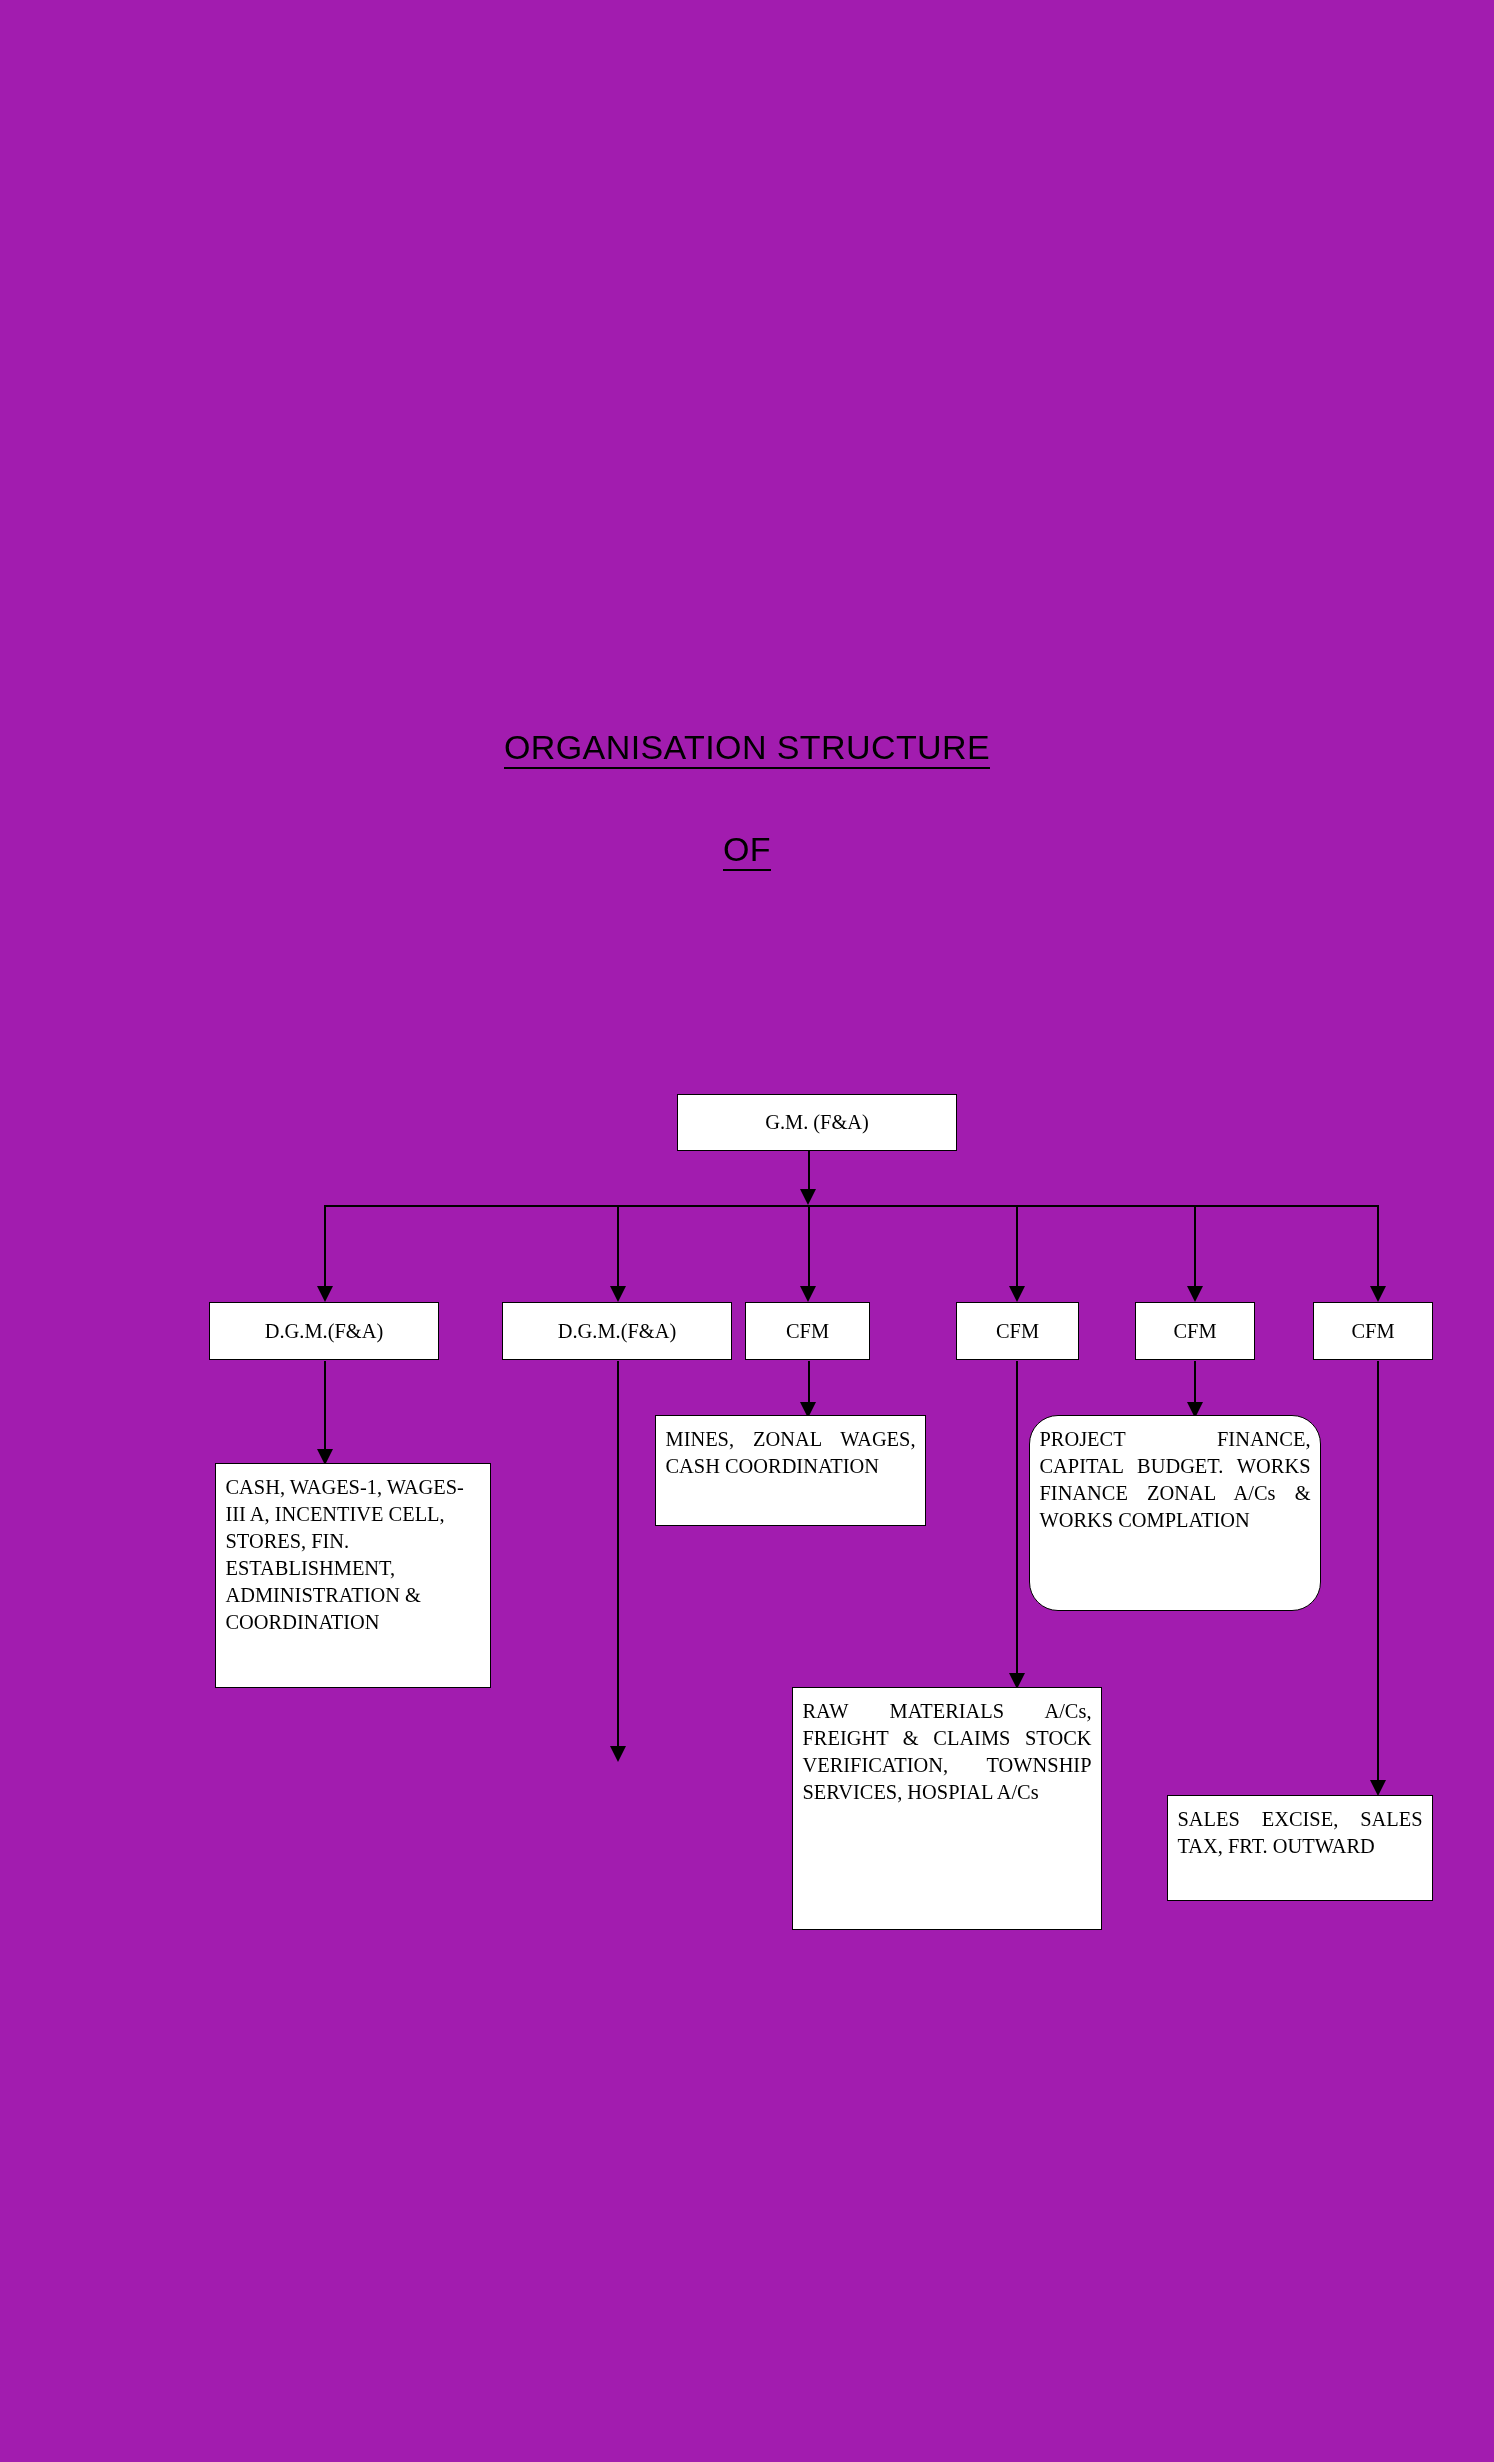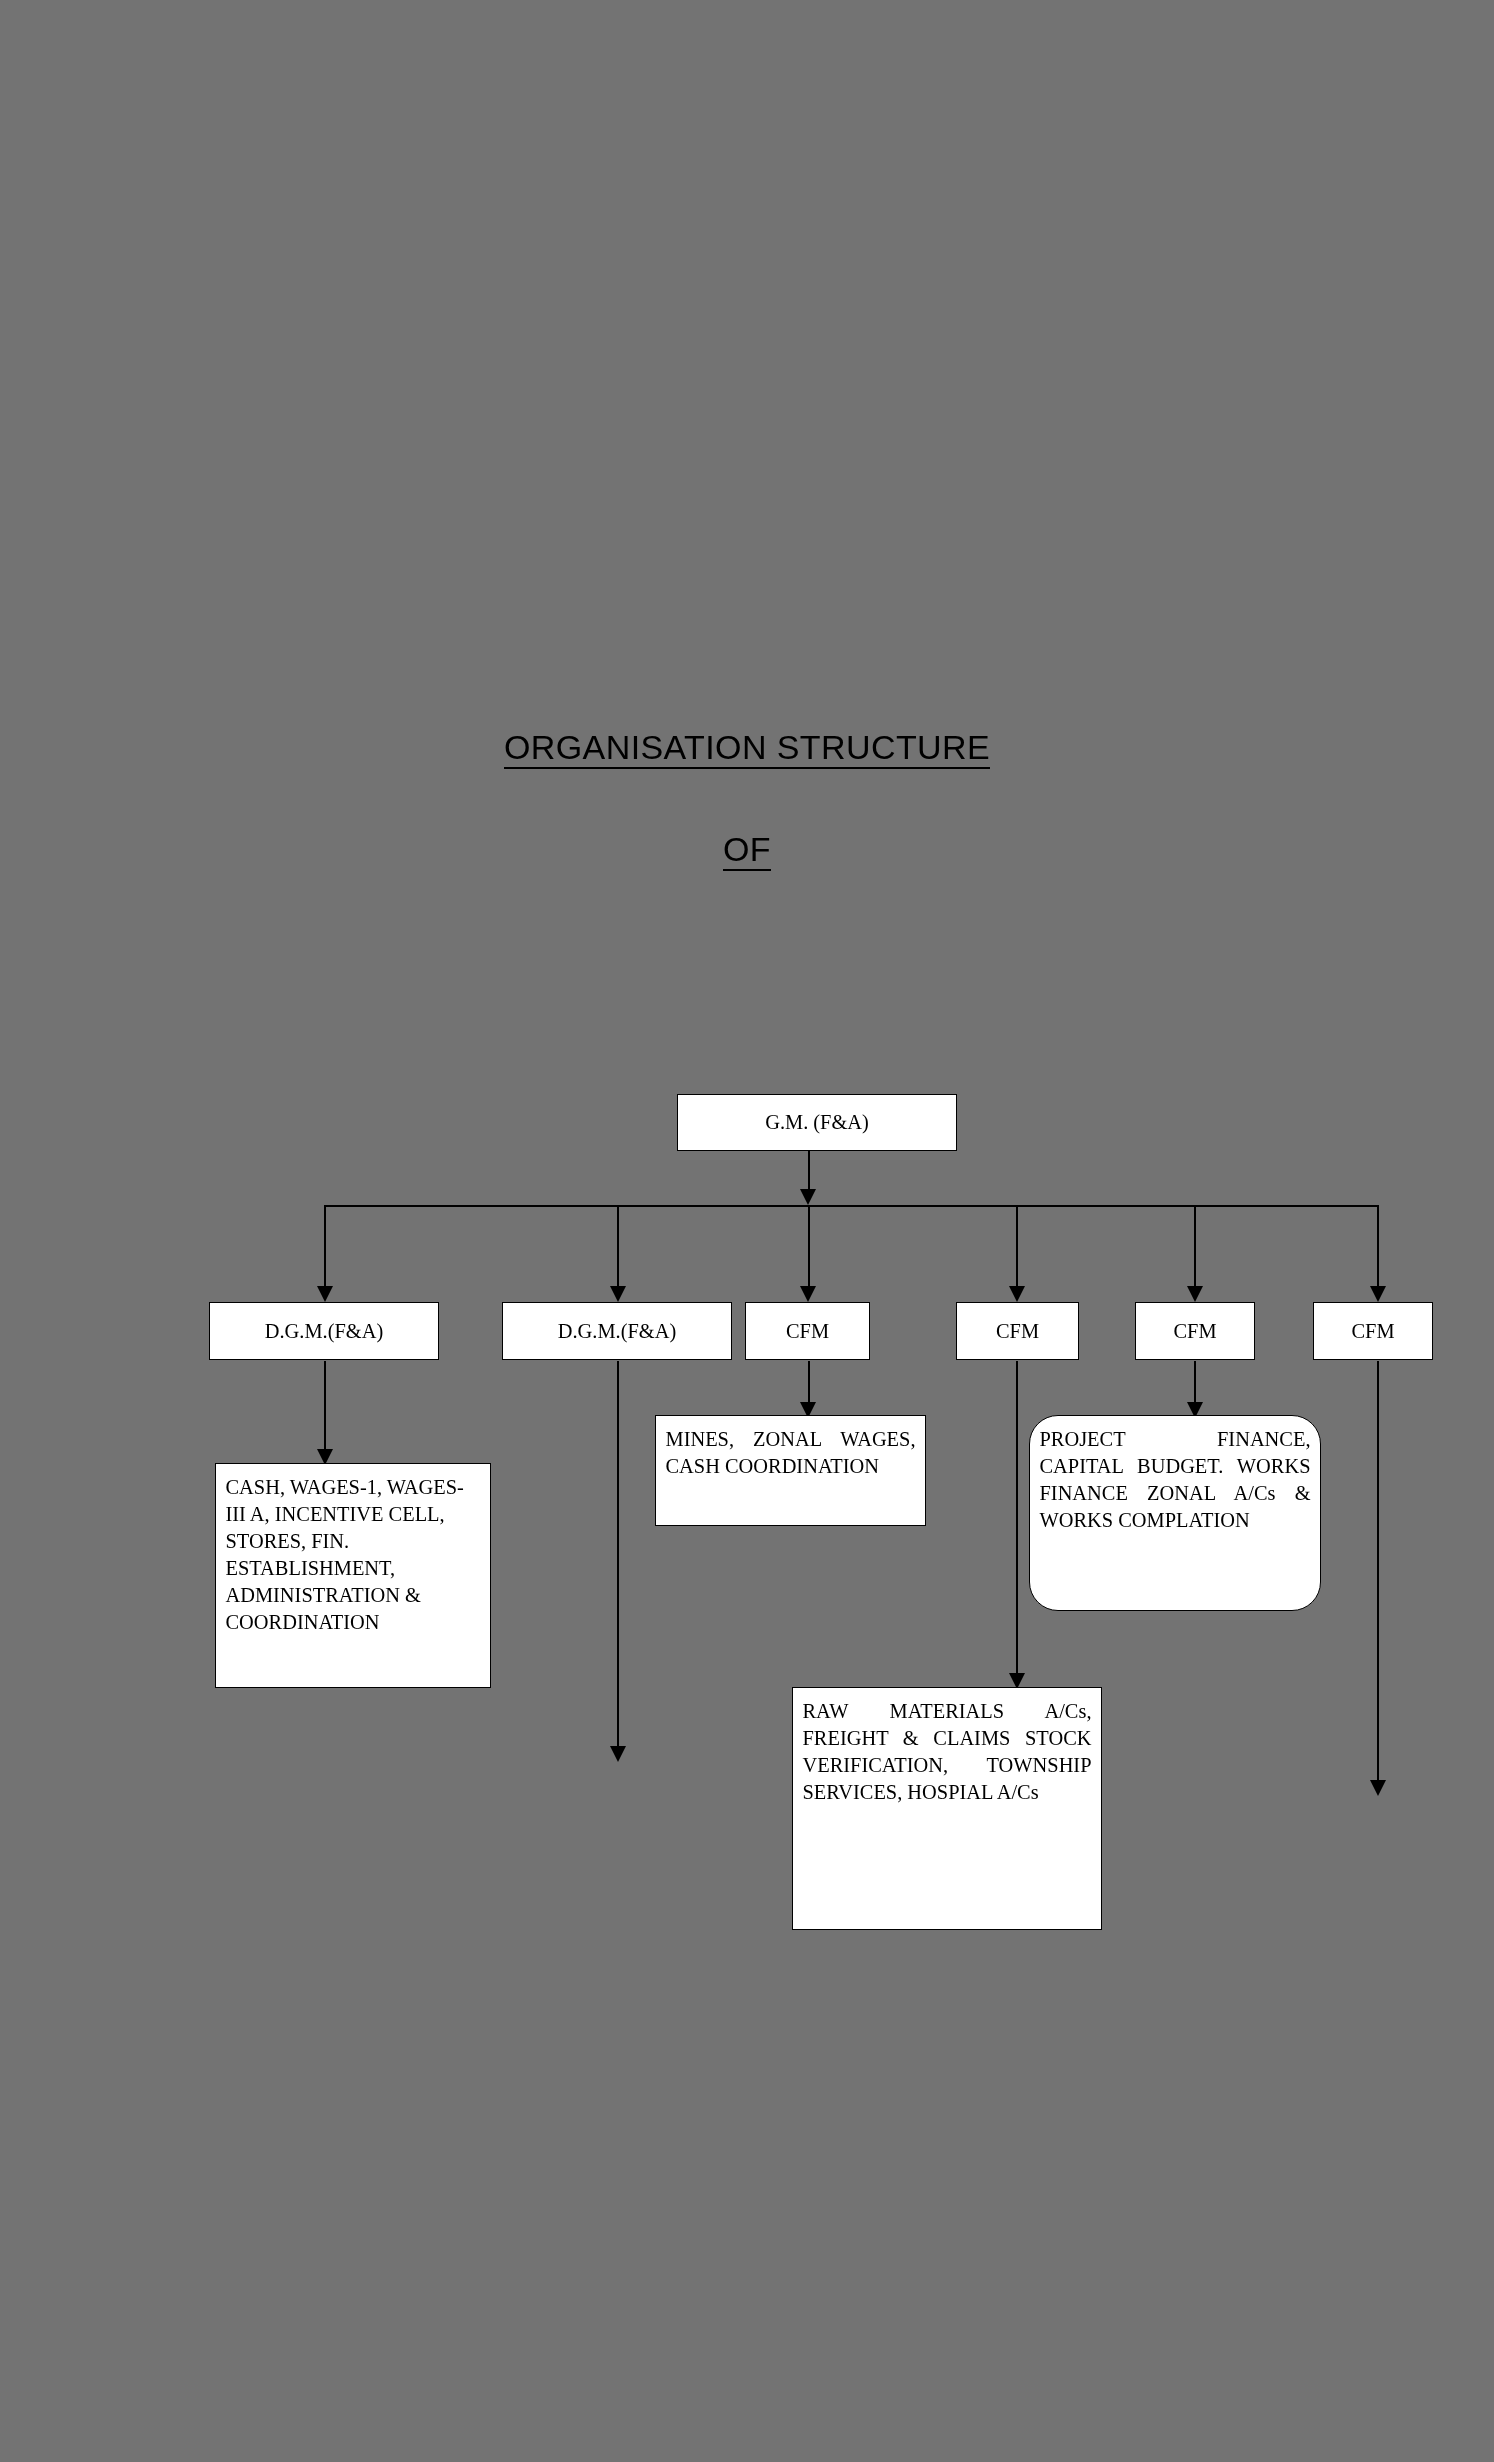--- a/index.html
+++ b/index.html
@@ -5,21 +5,21 @@
 <style>
   html, body {
     margin: 0;
     padding: 0;
     background: #ffffff;
   }
   #page {
     position: relative;
     width: 1494px;
     height: 2462px;
-    background: #737373;
+    background: #a21caf;
     overflow: hidden;
     font-family: "Liberation Serif", "DejaVu Serif", serif;
     color: #000000;
   }
 
   
   .title-block {
     position: absolute;
     left: 0;
     top: 730px;
@@ -192,15 +192,18 @@
 
   <div class="node text-node" style="left:1029px; top:1415px; width:292px; height:196px;border-radius:29px;">
     <span class="node-text">PROJECT FINANCE, CAPITAL BUDGET. WORKS FINANCE ZONAL A/Cs &amp; WORKS COMPLATION</span>
   </div>
 
 
   <div class="node text-node" style="left:792px; top:1687px; width:310px; height:243px;">
     <span class="node-text">RAW MATERIALS A/Cs, FREIGHT &amp; CLAIMS STOCK VERIFICATION, TOWNSHIP SERVICES, HOSPIAL A/Cs</span>
   </div>
 
+  <div class="node text-node" style="left:1167px; top:1795px; width:266px; height:106px;">
+    <span class="node-text">SALES EXCISE, SALES TAX, FRT. OUTWARD</span>
+  </div>
 
 </div>
 
 
 </body></html>

